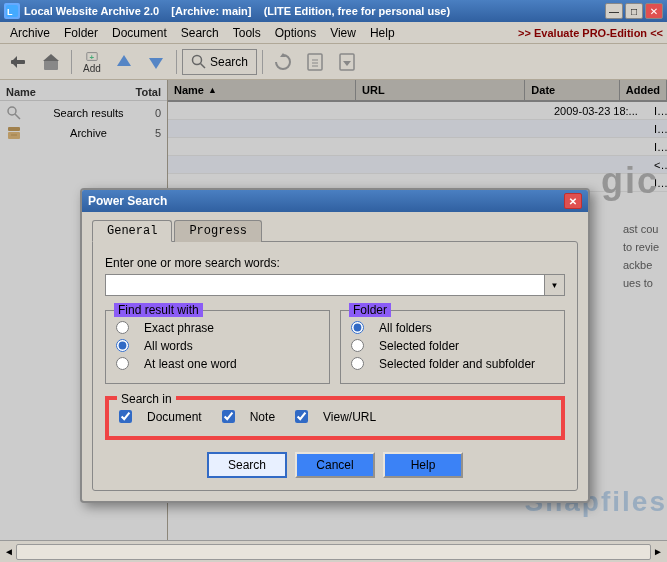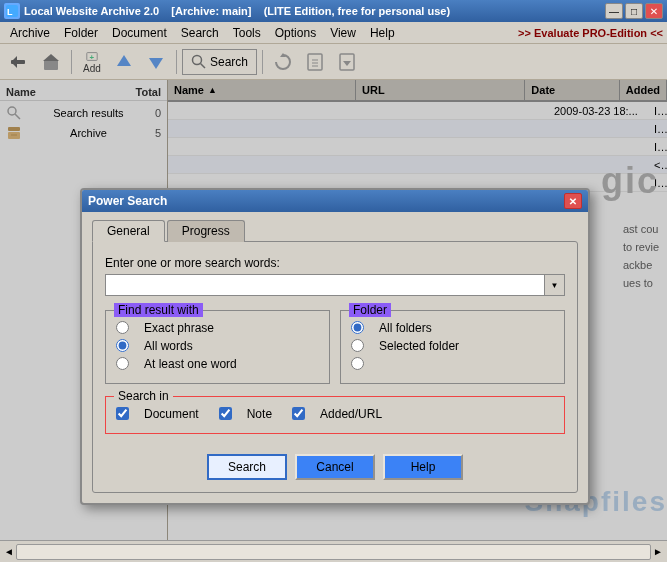--- a/index.html
+++ b/index.html
@@ -271,20 +271,21 @@
 
     .dialog-body {
       padding: 8px 10px 10px;
     }
 
     
     .tab-row {
       display: flex;
       gap: 2px;
       margin-bottom: -1px;
+      font-family: Liberation Mono, monospace;
     }
     .tab {
       padding: 3px 14px;
       background: #c0bab0;
       border: 1px solid #888;
       border-bottom: none;
       cursor: pointer;
       font-size: 12px;
       border-radius: 3px 3px 0 0;
       position: relative;
@@ -361,24 +362,24 @@
       gap: 15px;
       margin-bottom: 4px;
       font-size: 12px;
     }
     .radio-input, .check-input {
       accent-color: #316ac5;
       cursor: pointer;
     }
 
     .search-in-box {
-      border: 1px solid #ef4444;
+      border: 4px solid #ef4444;
       padding: 10px 10px 8px;
       position: relative;
-      margin-bottom: 20px;
+      margin-bottom: 12px;
     }
     .search-in-legend {
       position: absolute;
       top: -8px; left: 8px;
       background: #d4d0c8;
       padding: 0 4px;
       font-size: 12px;
     }
     .check-row-group {
       display: flex;
@@ -660,39 +661,40 @@
             <div class="radio-row">
               <input type="radio" name="folder" class="radio-input" checked="" style="">
               <span>All folders</span>
             </div>
             <div class="radio-row">
               <input type="radio" name="folder" class="radio-input" style="">
               <span>Selected folder</span>
             </div>
             <div class="radio-row">
               <input type="radio" name="folder" class="radio-input" style="">
+              <span>Selected folder and subfolder</span>
             </div>
           </div>
 
         </div>
 
         <div class="search-in-box">
           <span class="search-in-legend">Search in</span>
           <div class="check-row-group">
             <div class="check-row">
               <input type="checkbox" class="check-input" checked="" style="">
               <span>Document</span>
             </div>
             <div class="check-row">
               <input type="checkbox" class="check-input" checked="" style="">
               <span>Note</span>
             </div>
             <div class="check-row">
               <input type="checkbox" class="check-input" checked="" style="">
-              <span>Added/URL</span>
+              <span>View/URL</span>
             </div>
           </div>
         </div>
 
         <div class="dialog-footer">
           <button class="dialog-btn primary">Search</button>
           <button class="dialog-btn">Cancel</button>
           <button class="dialog-btn">Help</button>
         </div>
 

